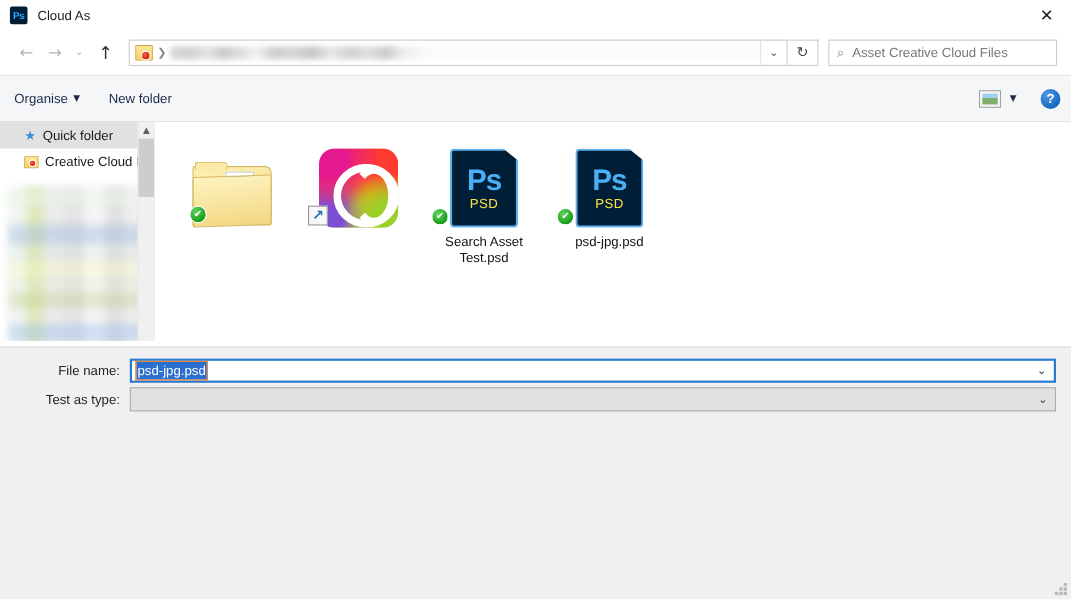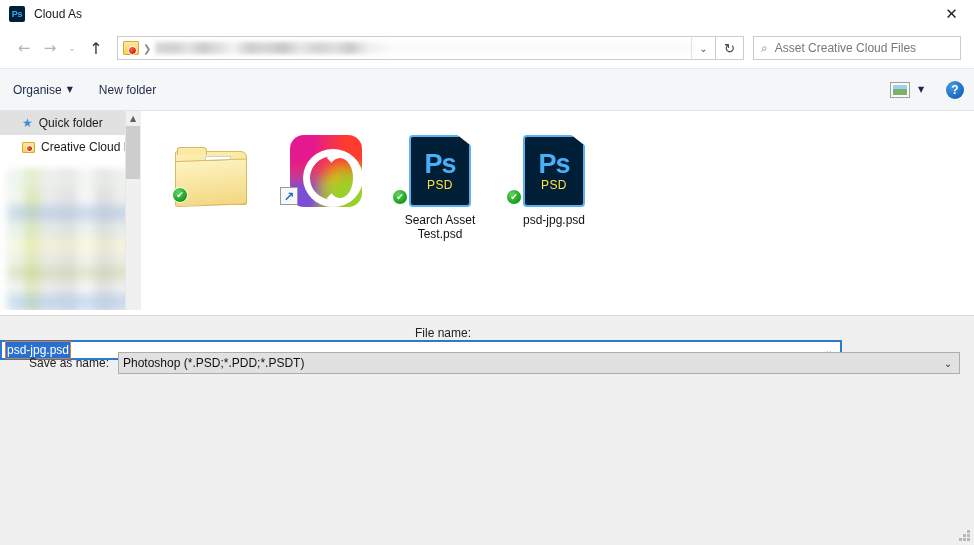--- a/index.html
+++ b/index.html
@@ -479,32 +479,31 @@
           <div>psd-jpg.psd</div>
         </div>
       </div>
 
     </div>
   </div>
 </div>
 
 <div class="bottom">
 
-  <div class="field-row" style="left:0; top:10px;flex-direction:column;">
+  <div class="field-row" style="left:0; top:10px;">
     <div class="field-label">File name:</div>
     <div class="combo focused">
       <span class="val sel">psd-jpg.psd</span>
       <span class="caret">⌄</span>
     </div>
   </div>
 
   <div class="field-row" style="left:0; top:36px;">
-    <div class="field-label">Save as name:</div>
+    <div class="field-label">Test as type:</div>
     <div class="combo gray">
-      <span class="val">Photoshop (*.PSD;*.PDD;*.PSDT)</span>
       <span class="caret">⌄</span>
     </div>
   </div>
 
   <div class="grip">
     <span style="right:0;bottom:0;"></span>
     <span style="right:4px;bottom:0;"></span>
     <span style="right:8px;bottom:0;"></span>
     <span style="right:0;bottom:4px;"></span>
     <span style="right:4px;bottom:4px;"></span>

